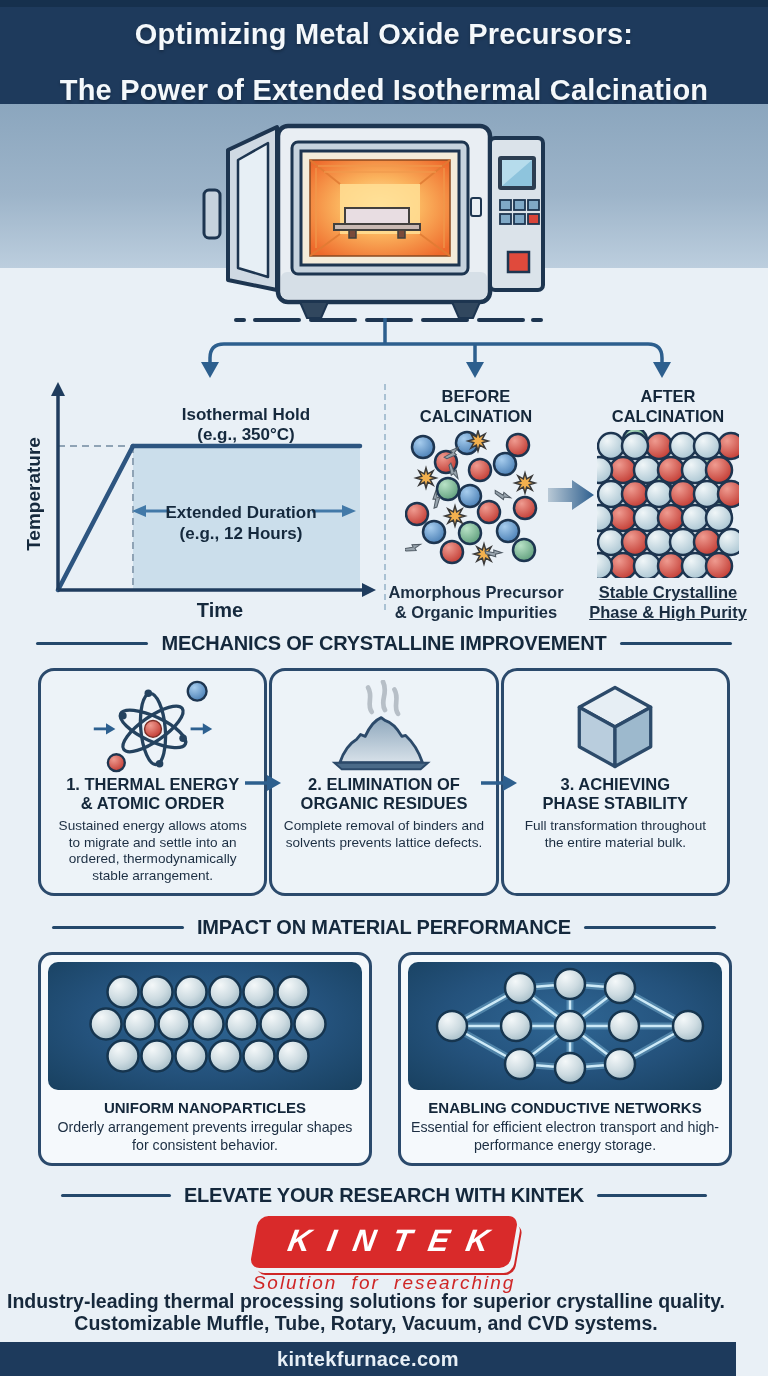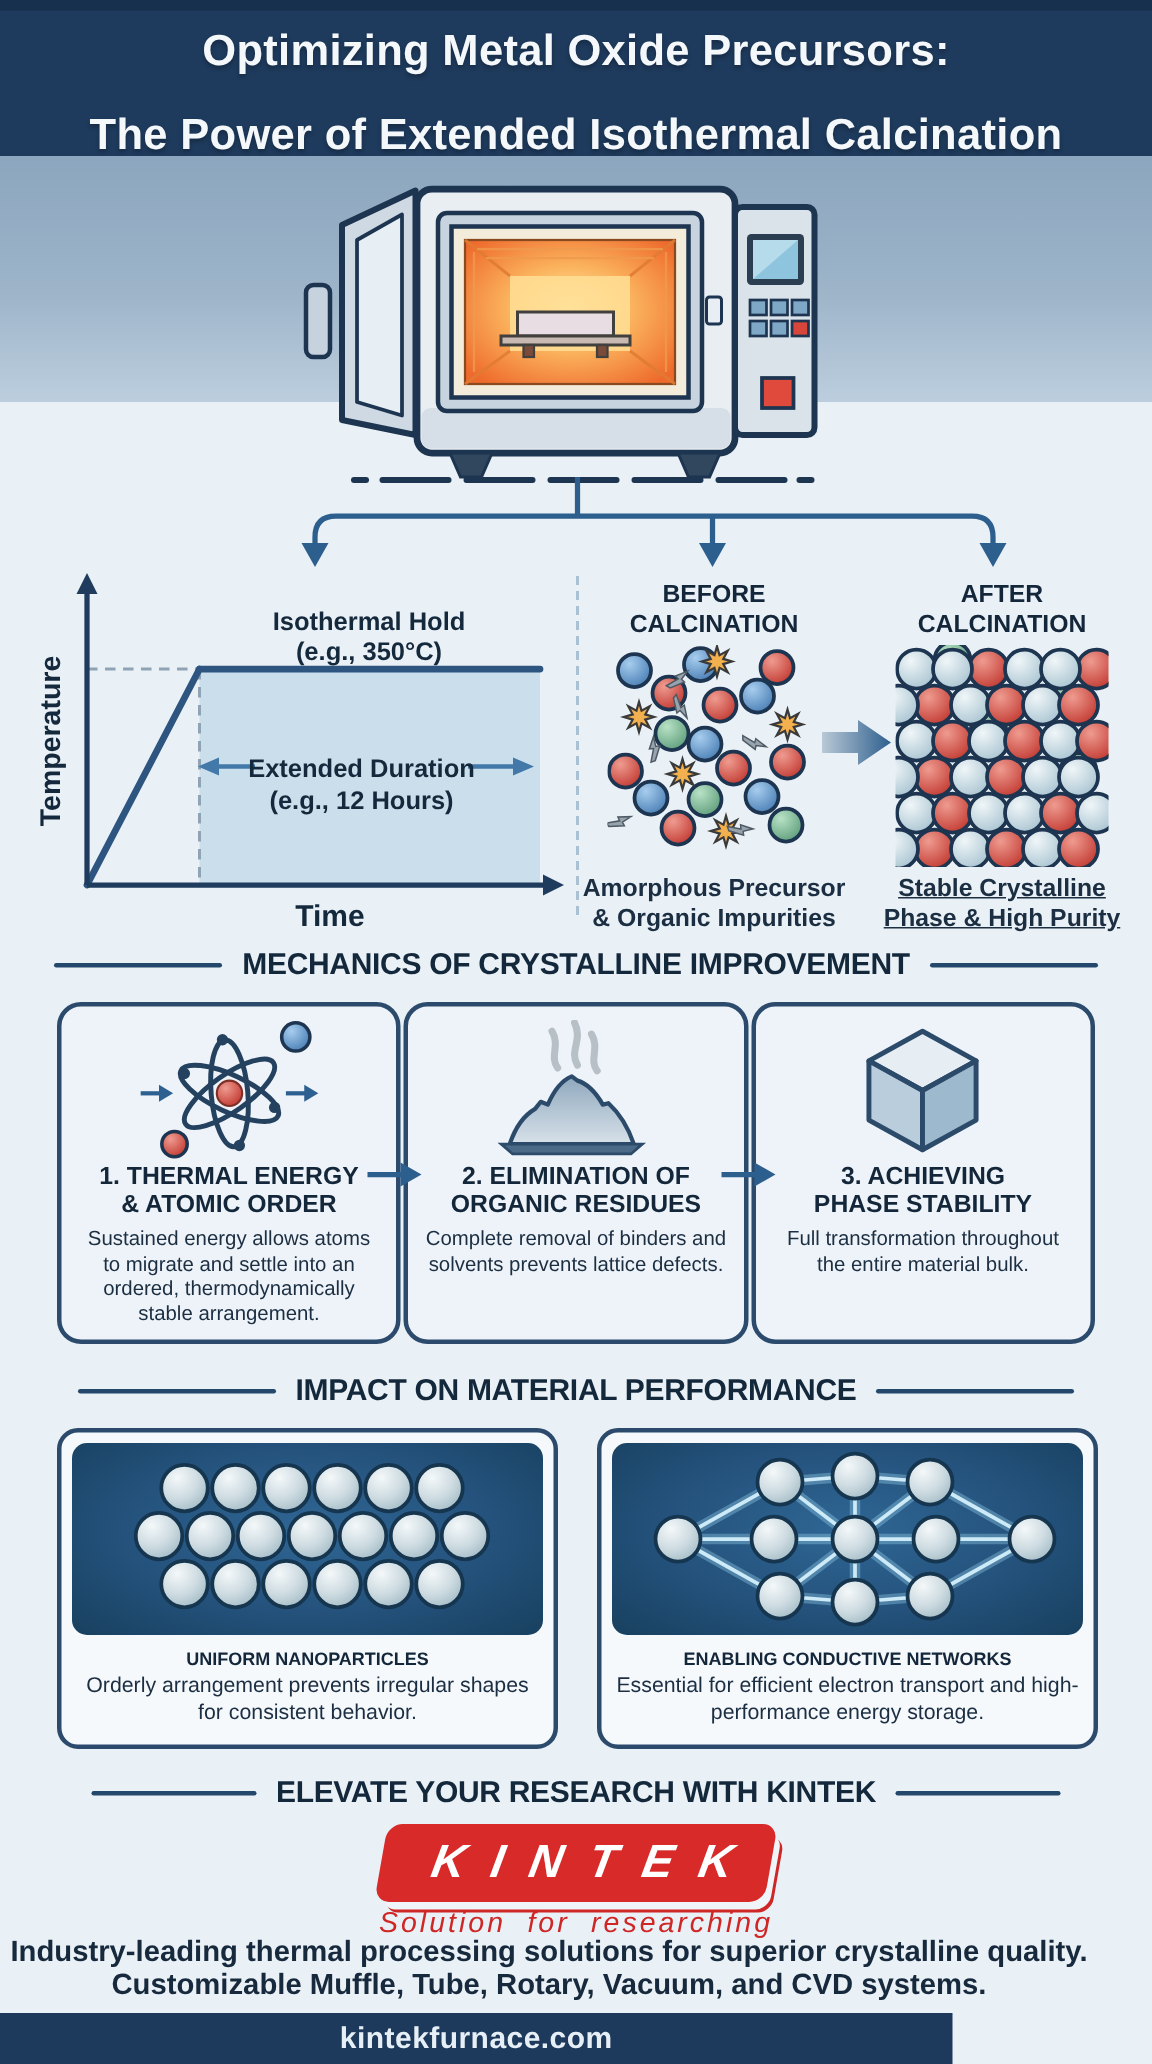--- a/index.html
+++ b/index.html
@@ -24,34 +24,34 @@
   .cards{left:38px;top:668px;width:692px;display:flex;gap:2px;}
   .m-card{flex:1;height:228px;border:3px solid #2b4a6c;border-radius:16px;box-sizing:border-box;
           background:#edf3f8;padding:8px 6px 0;text-align:center;}
   .m-card .icon-wrap{height:96px;display:flex;align-items:center;justify-content:center;}
   .m-card .title{font-size:16.5px;font-weight:bold;line-height:19px;color:#14273a;}
   .m-card .body{margin:5px auto 0;width:96%;font-size:13.6px;font-weight:500;line-height:16.5px;color:#1c2e42;}
   
   .i-card{top:952px;width:334px;height:214px;border:3px solid #2b4a6c;border-radius:14px;box-sizing:border-box;background:#f5f9fc;text-align:center;}
   .i-panel{margin:7px 7px 0;height:128px;border-radius:10px;overflow:hidden;
            background:radial-gradient(ellipse at 50% 45%, #2f6694 0%, #24527c 55%, #18405f 100%);}
-  .i-card .title{margin-top:9px;font-size:12px;font-weight:bold;color:#14273a;}
+  .i-card .title{margin-top:9px;font-size:15px;font-weight:bold;color:#14273a;}
   .i-card .body{margin:3px auto 0;width:95%;font-size:14.2px;font-weight:500;line-height:17.5px;color:#1c2e42;}
   
   .logo-box{left:0;top:1216px;width:768px;display:flex;justify-content:center;}
   .kintek{background:#d92a2a;border-radius:10px;transform:skewX(-10deg);
           box-shadow:5px 6px 0 -1px #eef4f8, 7px 8px 0 -1px #cf2626;
           padding:7px 26px 9px 34px;}
   .kintek span{display:inline-block;transform:skewX(0deg);font-size:31px;font-weight:bold;font-style:italic;
           color:#ffffff;letter-spacing:17px;margin-right:-17px;}
   .slogan{left:0;top:1272px;width:768px;text-align:center;font-size:19px;font-weight:normal;font-style:italic;
           color:#cf2626;letter-spacing:2px;word-spacing:7px;}
   .cta-body{left:0;width:732px;text-align:center;font-size:19.5px;font-weight:600;color:#17293c;}
   
-  .footer{left:0;top:1342px;width:635px;height:34px;background:#1d3a5c;display:flex;align-items:center;justify-content:center;}
+  .footer{left:0;top:1342px;width:736px;height:34px;background:#1d3a5c;display:flex;align-items:center;justify-content:center;}
   .footer .url{font-size:20px;font-weight:600;color:#e7eff6;letter-spacing:.3px;}
   svg{display:block;}
   svg text{font-family:"Liberation Sans",sans-serif;}
 </style>
 </head>
 <body>
 
 <div class="abs header">
   <div class="t1">Optimizing Metal Oxide Precursors:</div>
   <div class="t2">The Power of Extended Isothermal Calcination</div>

